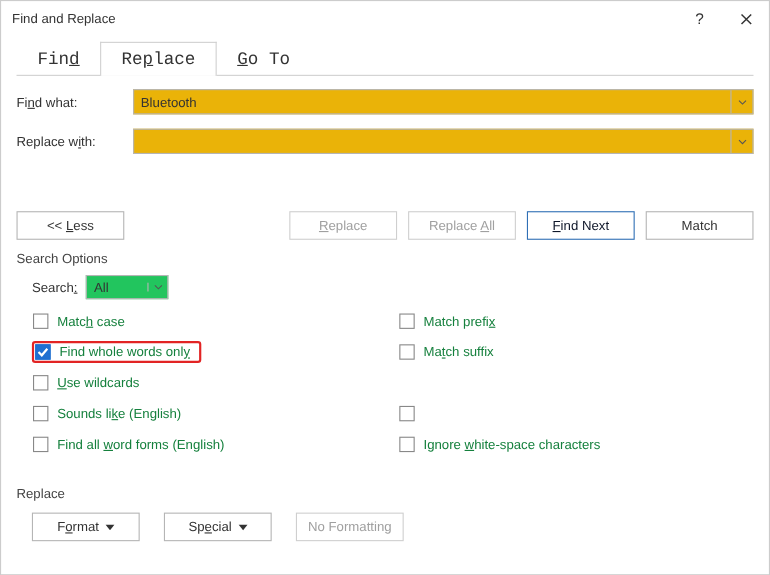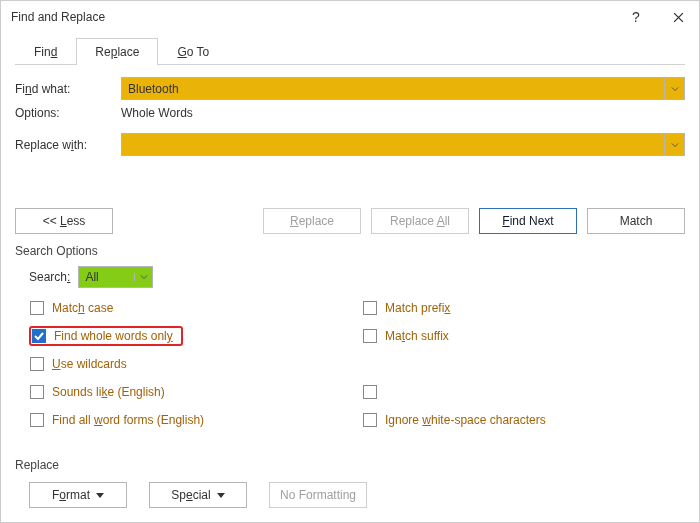--- a/index.html
+++ b/index.html
@@ -28,27 +28,28 @@
   }
   .titlebar .close svg { width: 11px; height: 11px; }
   .content { padding: 0 14px; }
   .tabs {
     display: flex;
     border-bottom: 1px solid #d0d0d0;
     margin-top: 4px;
   }
   .tab {
     padding: 6px 18px 6px 18px;
-    font-size: 12px;
+    font-size: 16px;
     color: #333;
     border: 1px solid transparent;
     border-bottom: none;
     position: relative;
     top: 1px;
     background: transparent;
+    font-family: Liberation Mono, monospace;
   }
   .tab.active {
     border-color: #d0d0d0;
     background: #fff;
   }
   .formrow {
     display: flex;
     align-items: center;
     margin-top: 12px;
   }
@@ -123,37 +124,37 @@
     align-items: center;
     margin: 8px 0 10px 14px;
     gap: 8px;
   }
   .small-select {
     width: 75px;
     height: 22px;
     border: 1px solid #b5b5b5;
     display: flex;
     align-items: center;
-    background: #84cc16;
+    background: #22c55e;
   }
   .small-select .txt { flex:1; padding: 0 6px; font-size:12px; }
   .small-select .drop { width: 18px; border-left:1px solid #b5b5b5; display:flex; align-items:center; justify-content:center; }
 
   .cols {
     display: flex;
     margin-left: 14px;
   }
   .col { flex: 1; display: flex; flex-direction: column; gap: 8px; padding-right: 10px; }
 
   .chk {
     display: flex;
     align-items: center;
     gap: 8px;
     font-size: 12px;
-    color: #a16207;
+    color: #15803d;
     height: 20px;
     padding: 1px 4px 1px 1px;
   }
   .chk .box {
     width: 14px; height: 14px;
     border: 1px solid #888;
     background: #fff;
     display:flex; align-items:center; justify-content:center;
     flex-shrink: 0;
   }
@@ -206,24 +207,20 @@
     <div class="combo">
       <div class="txt">Bluetooth</div>
       <div class="drop">
         <svg class="chev" viewBox="0 0 10 10">
             <path d="M1 3 L5 7 L9 3" stroke="#555" stroke-width="1.2" fill="none"></path>
           </svg>
       </div>
     </div>
   </div>
 
-  <div class="optsline">
-    <div class="lbl">Options:</div>
-    <div class="val">Whole Words</div>
-  </div>
 
   <div class="formrow" style="margin-top:13px">
     <div class="lbl">Replace w<span class="ucustom">i</span>th:</div>
     <div class="combo">
       <div class="txt"></div>
       <div class="drop">
         <svg class="chev" viewBox="0 0 10 10">
             <path d="M1 3 L5 7 L9 3" stroke="#555" stroke-width="1.2" fill="none"></path>
           </svg>
       </div>

